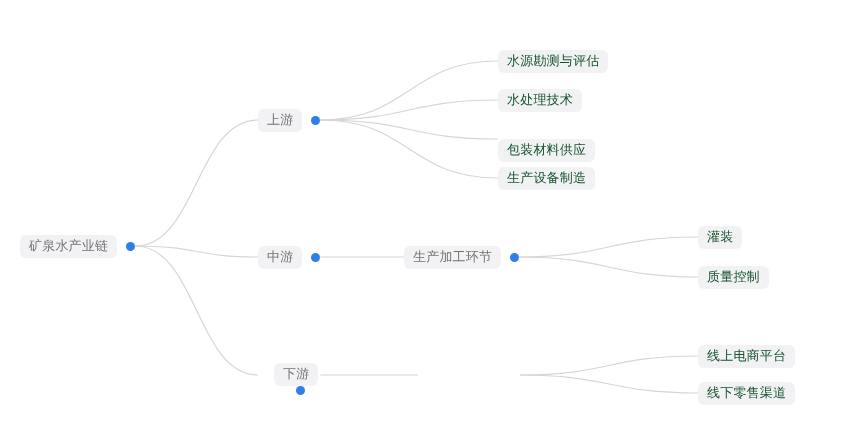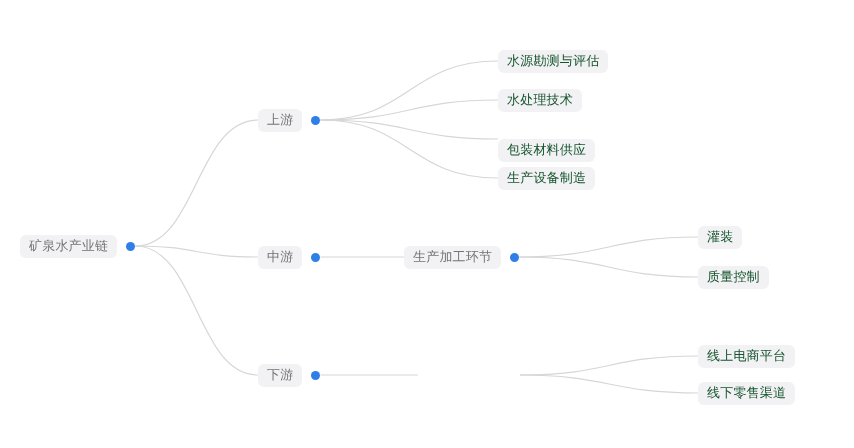--- a/index.html
+++ b/index.html
@@ -85,21 +85,21 @@
   <div class="node branch" style="left:258px; top:120px;">
     <span class="node-pill">上游</span>
     <span class="node-dot"></span>
   </div>
 
   <div class="node branch" style="left:258px; top:257px;text-align:right;">
     <span class="node-pill">中游</span>
     <span class="node-dot"></span>
   </div>
 
-  <div class="node branch" style="left:258px; top:375px;">
+  <div class="node branch" style="left:274px; top:375px;flex-direction:column;">
     <span class="node-pill">下游</span>
     <span class="node-dot"></span>
   </div>
 
   <div class="node leaf" style="left:498px; top:61px;">
     <span class="node-pill">水源勘测与评估</span>
   </div>
 
   <div class="node leaf" style="left:498px; top:100px;">
     <span class="node-pill">水处理技术</span>

